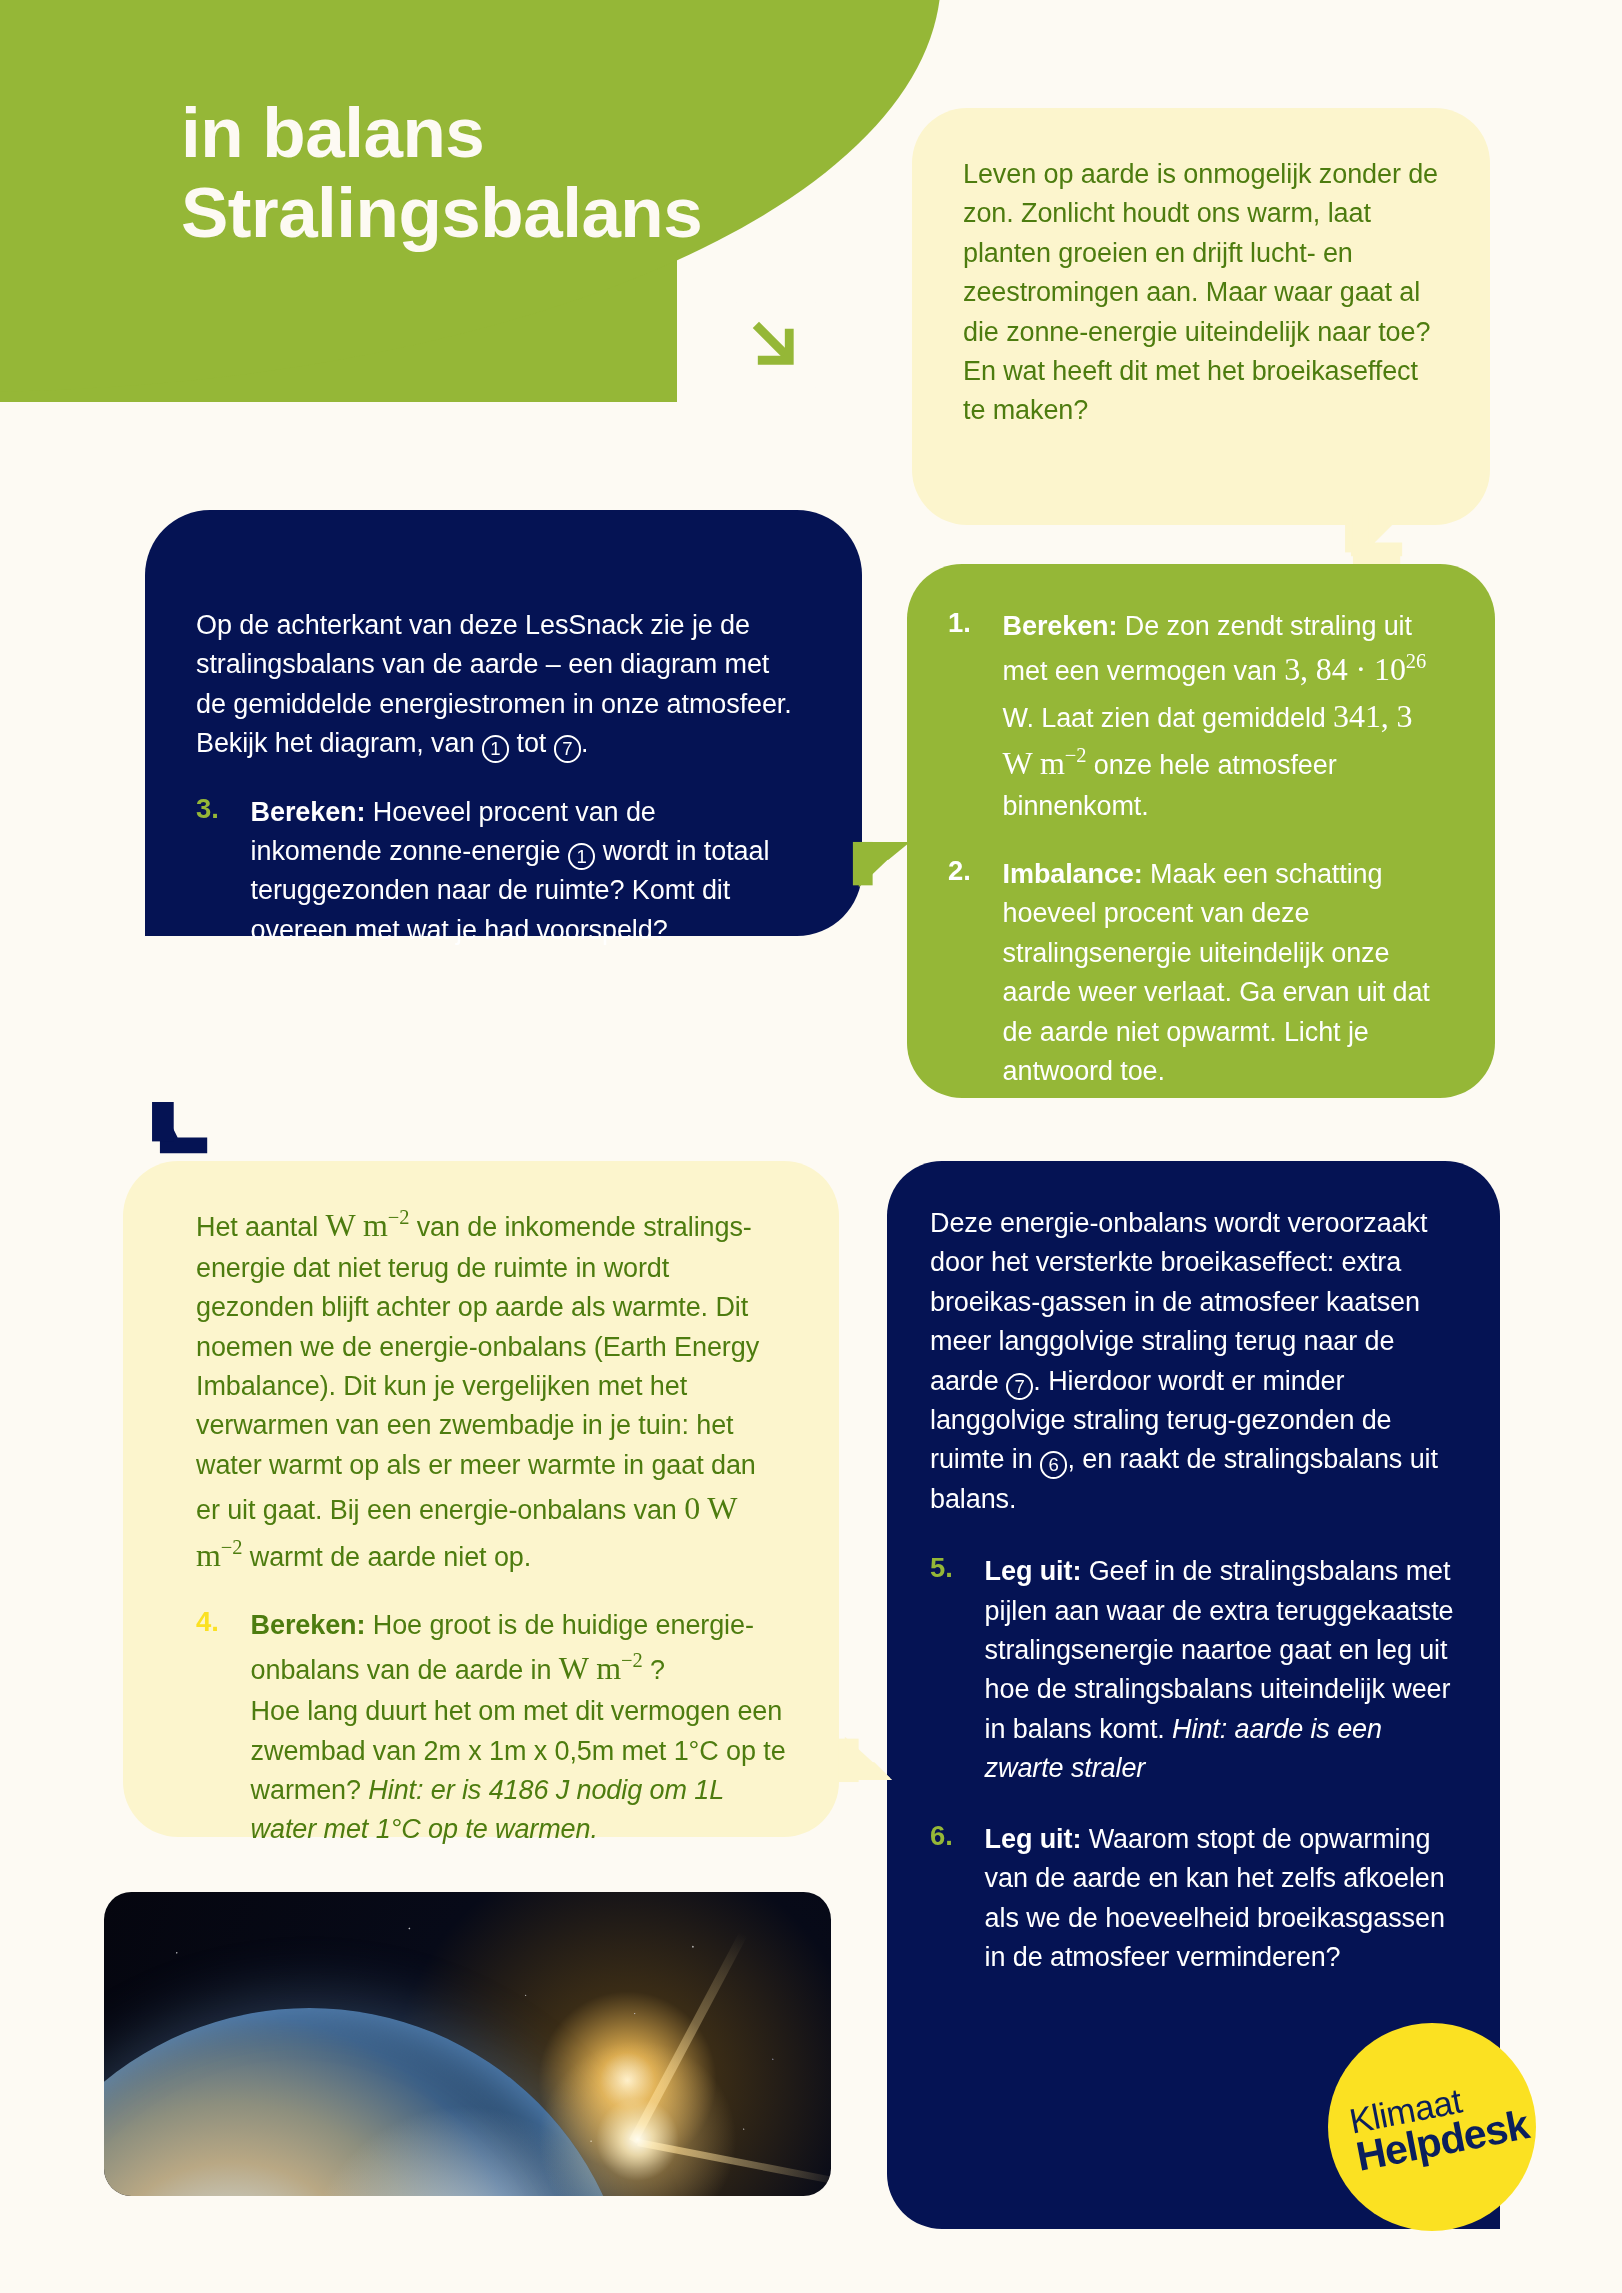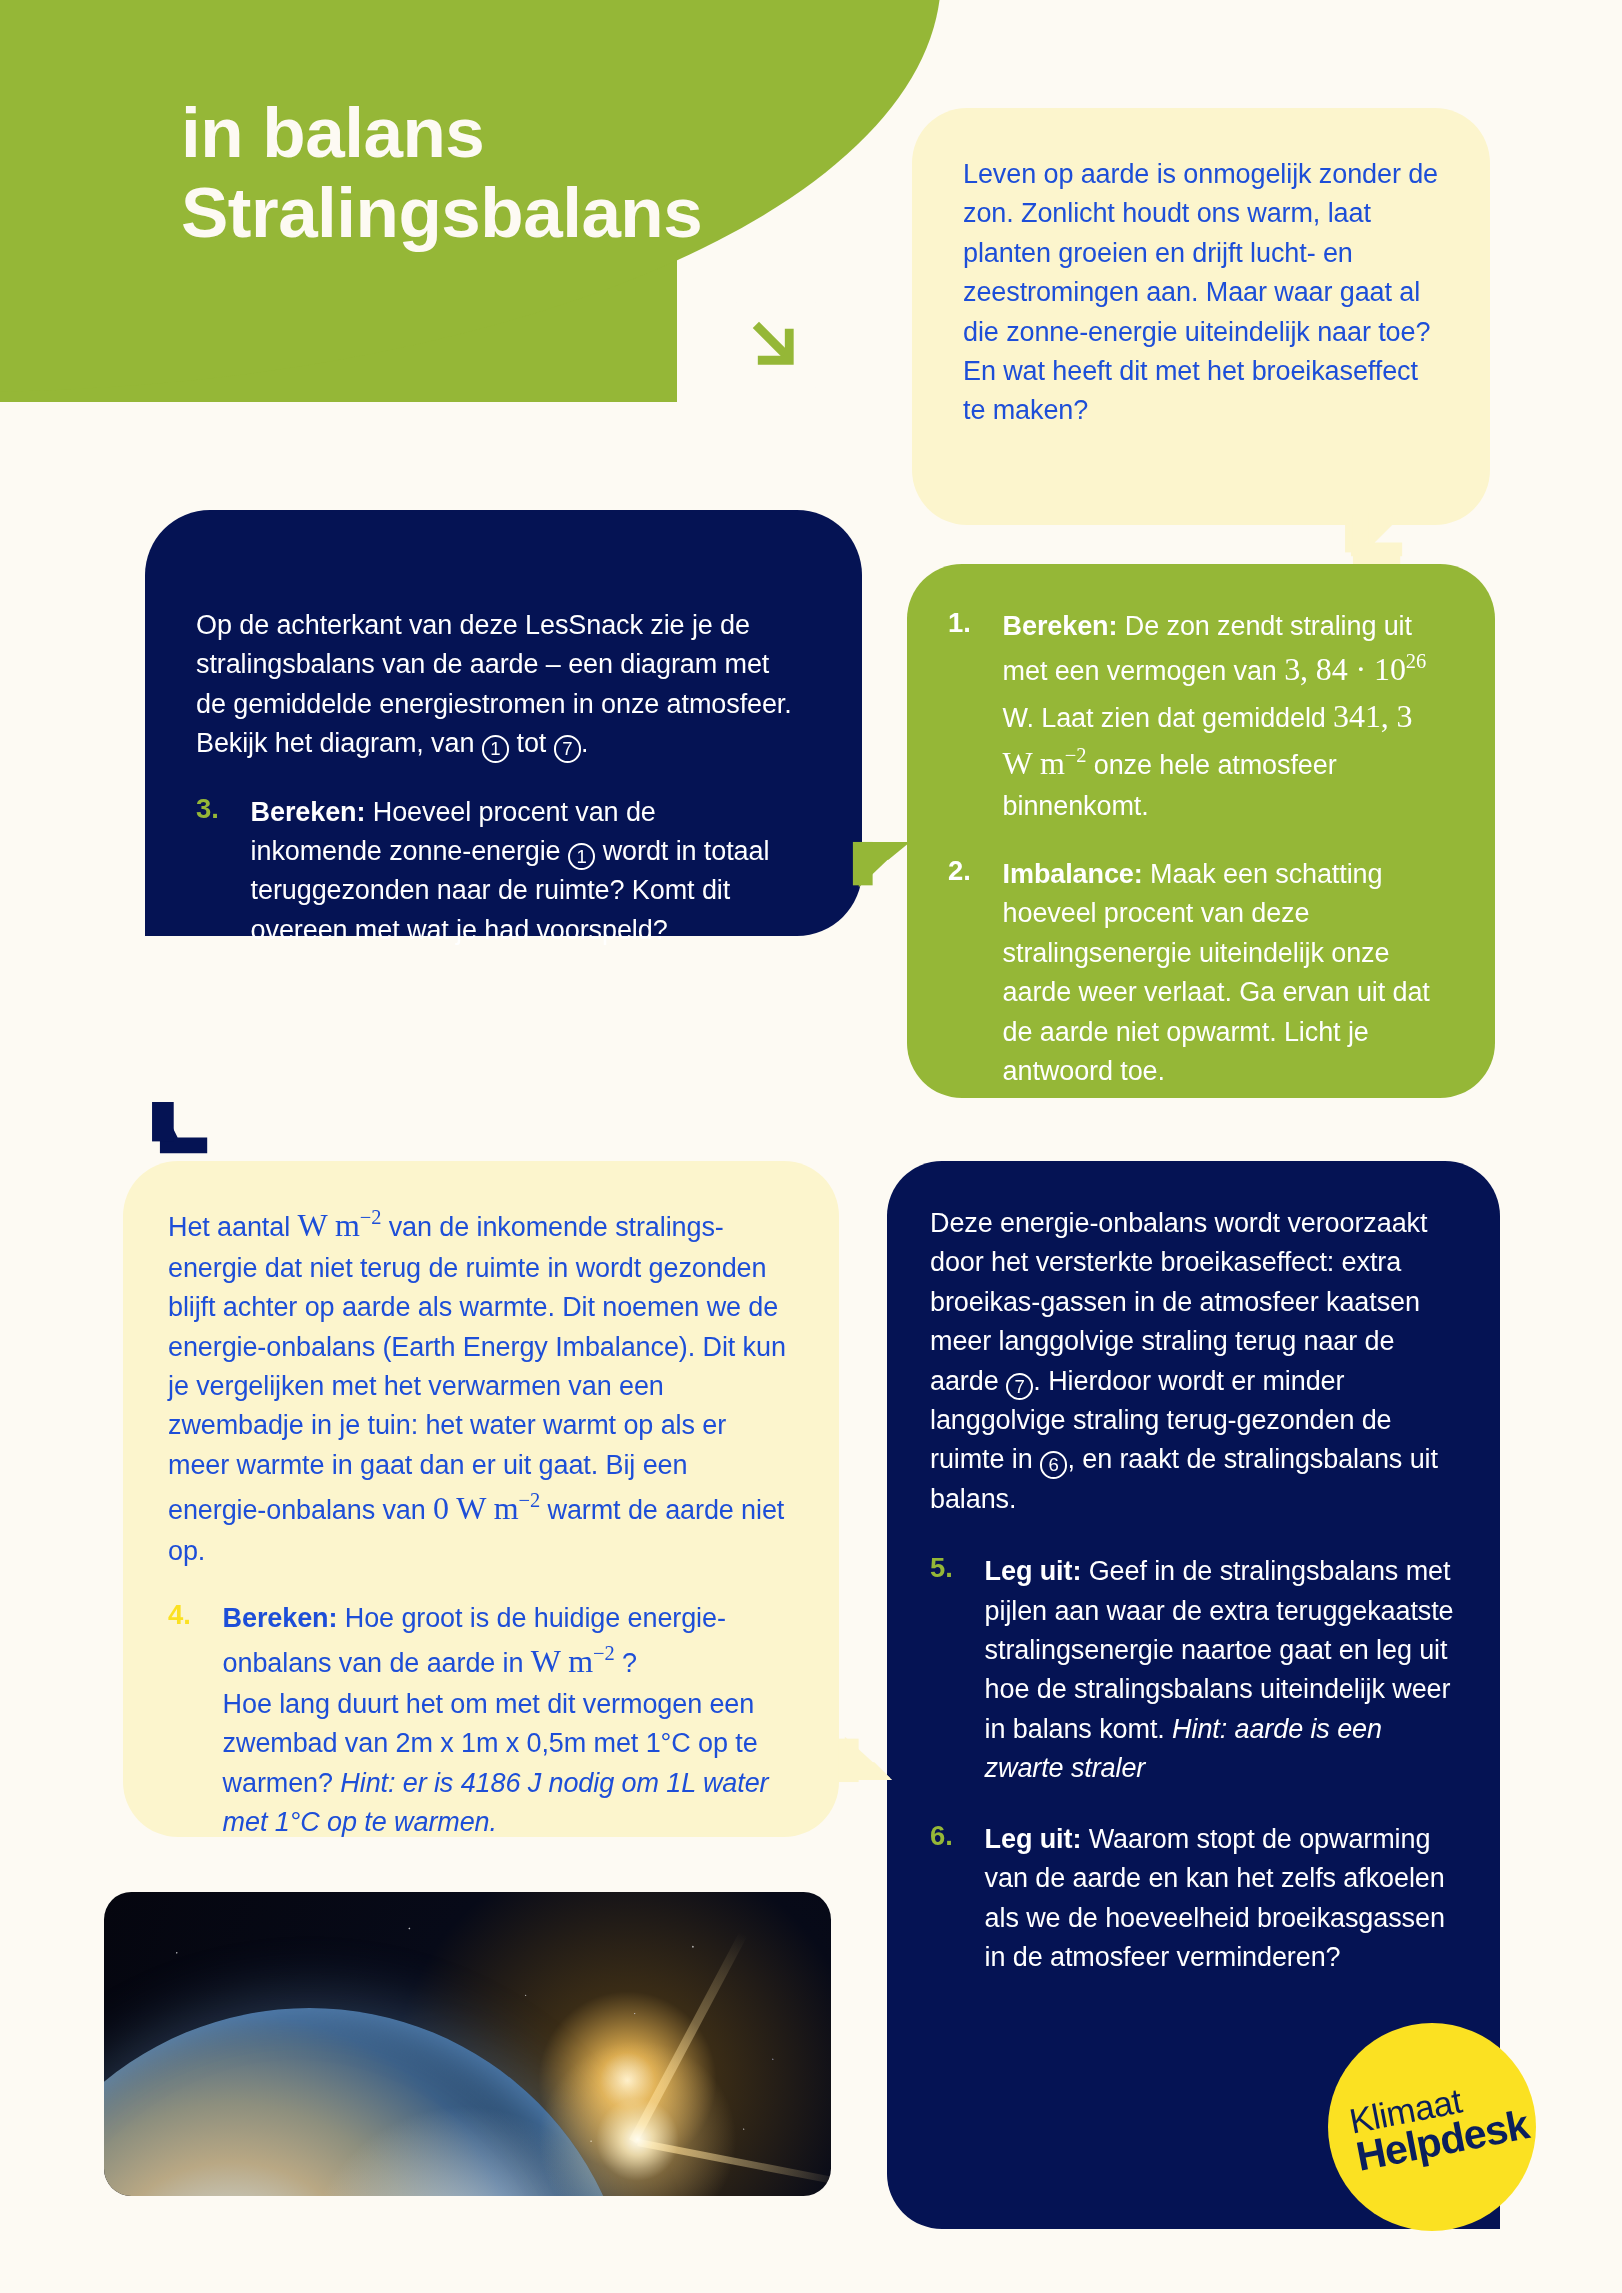--- a/index.html
+++ b/index.html
@@ -41,21 +41,21 @@
   
   .box { position: absolute; }
   .box-cream  { background: #fcf5cd; }
   .box-green  { background: #95b737; }
   .box-navy   { background: #051354; }
 
   .body-text {
     font-size: 27px; line-height: 1.46;
     letter-spacing: -0.1px;
   }
-  .t-navy  { color: #1d4ed8; }
+  .t-navy  { color: #4d7c0f; }
   .t-white { color: #ffffff; }
 
   .circnum {
     display: inline-block;
     border: 2px solid currentColor;
     border-radius: 50%;
     width: 27.4px; height: 27.4px; line-height: 23.5px;
     text-align: center; font-size: 18.6px;
     vertical-align: -2.9px;
   }
@@ -93,21 +93,21 @@
 
   #green-box {
     left: 907px; top: 564px; width: 588px; height: 534px;
     background: #95b737; border-radius: 55px;
   }
   #green-box .inner { padding: 43px 47px 0 41px; }
   #green-tail { position: absolute; left: 845px; top: 838px; }
 
   #lower-cream {
     left: 123px; top: 1161px; width: 716px; height: 676px;
-    background: #fcf5cd; border-radius: 55px;
+    background: #fcf5cd; border-radius: 55px; padding-left: 28px;
   }
   #lower-cream .inner { padding: 41px 53px 0 45px; }
 
   #right-navy {
     left: 887px; top: 1161px; width: 613px; height: 1068px;
     background: #051354; border-radius: 55px;
     border-bottom-right-radius: 0;
   }
   #right-navy .inner { padding: 43px 43px 0 43px; }
   #right-navy-tail { position: absolute; left: 831px; top: 1715px; }

